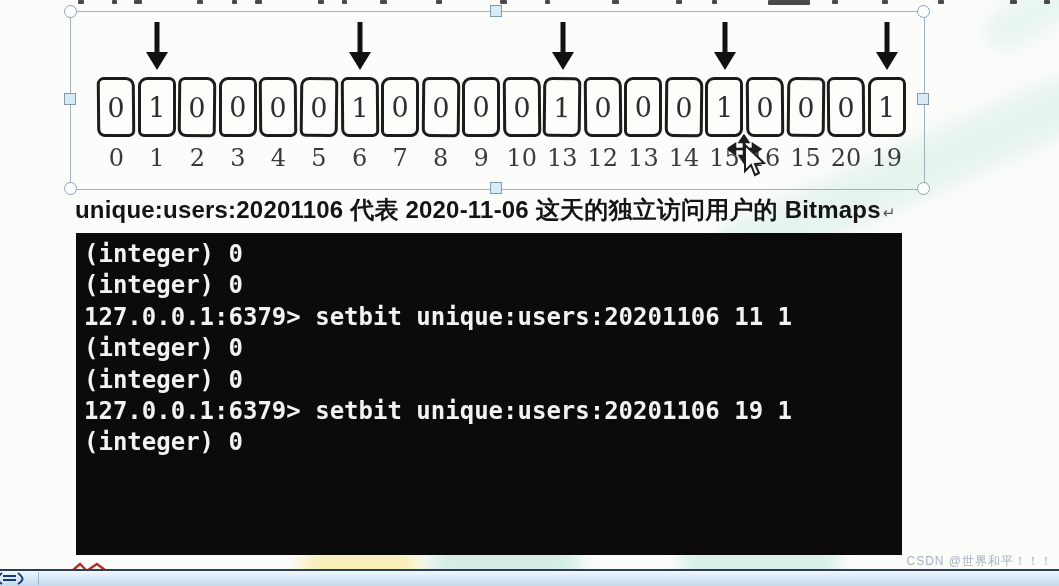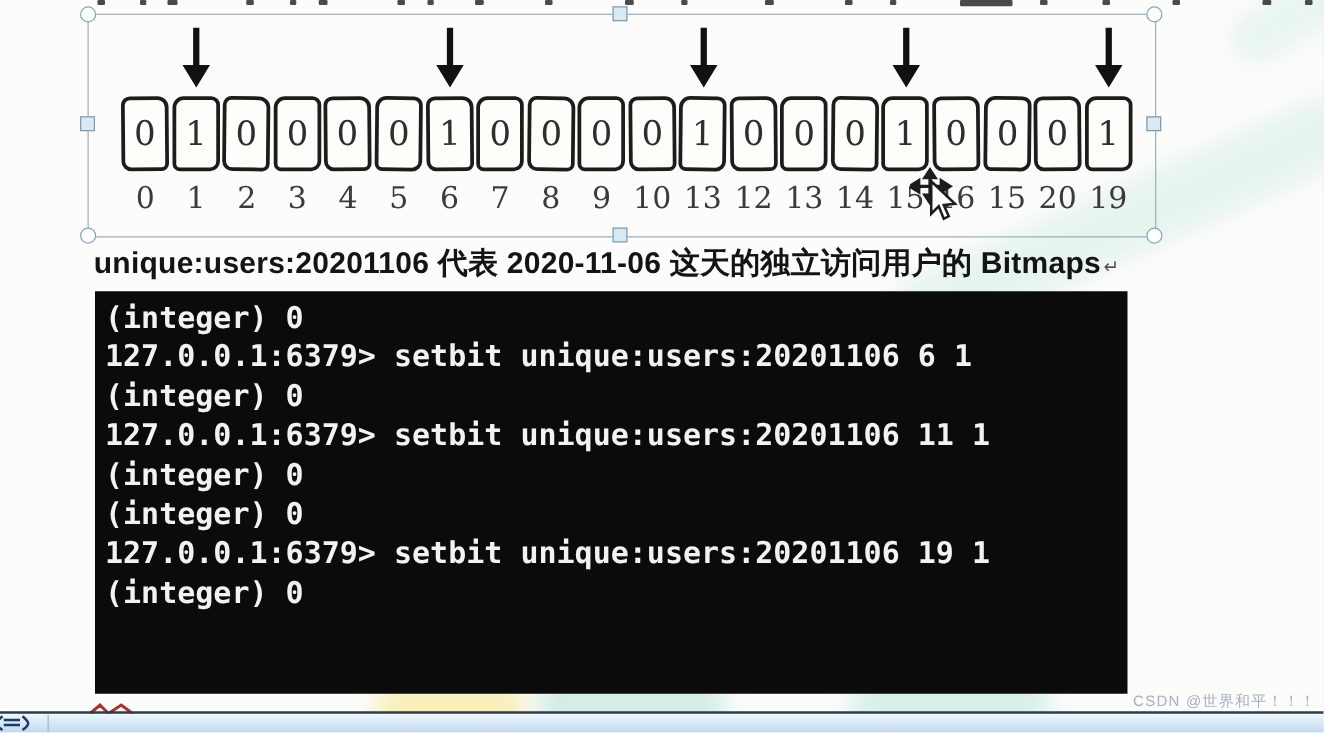--- a/index.html
+++ b/index.html
@@ -264,21 +264,20 @@
     </g>
     <path d="M17 14 L17 40 L23 34 L27 44 L31 42 L27 33 L36 32 Z" fill="#ffffff" stroke="#1d1d1d" stroke-width="2"></path>
   </svg>
 
   <div class="caption">
     <span>unique:users:20201106 代表 2020-11-06 这天的独立访问用户的 Bitmaps</span><span class="return-mark">↵</span>
   </div>
 
   <div class="terminal">
     <div class="term-line">(integer) 0</div>
-    <div class="term-line">127.0.0.1:6379&gt; setbit unique:users:20201106 6 1</div>
     <div class="term-line">(integer) 0</div>
     <div class="term-line">127.0.0.1:6379&gt; setbit unique:users:20201106 11 1</div>
     <div class="term-line">(integer) 0</div>
     <div class="term-line">(integer) 0</div>
     <div class="term-line">127.0.0.1:6379&gt; setbit unique:users:20201106 19 1</div>
     <div class="term-line">(integer) 0</div>
   </div>
 
   <svg class="red-mark" width="36" height="11" viewBox="0 0 36 11">
     <path d="M1 9 L8 3 L14 9 M16 9 L25 3 L33 9" stroke="#b03028" stroke-width="2.4" fill="none" stroke-linecap="round"></path>

